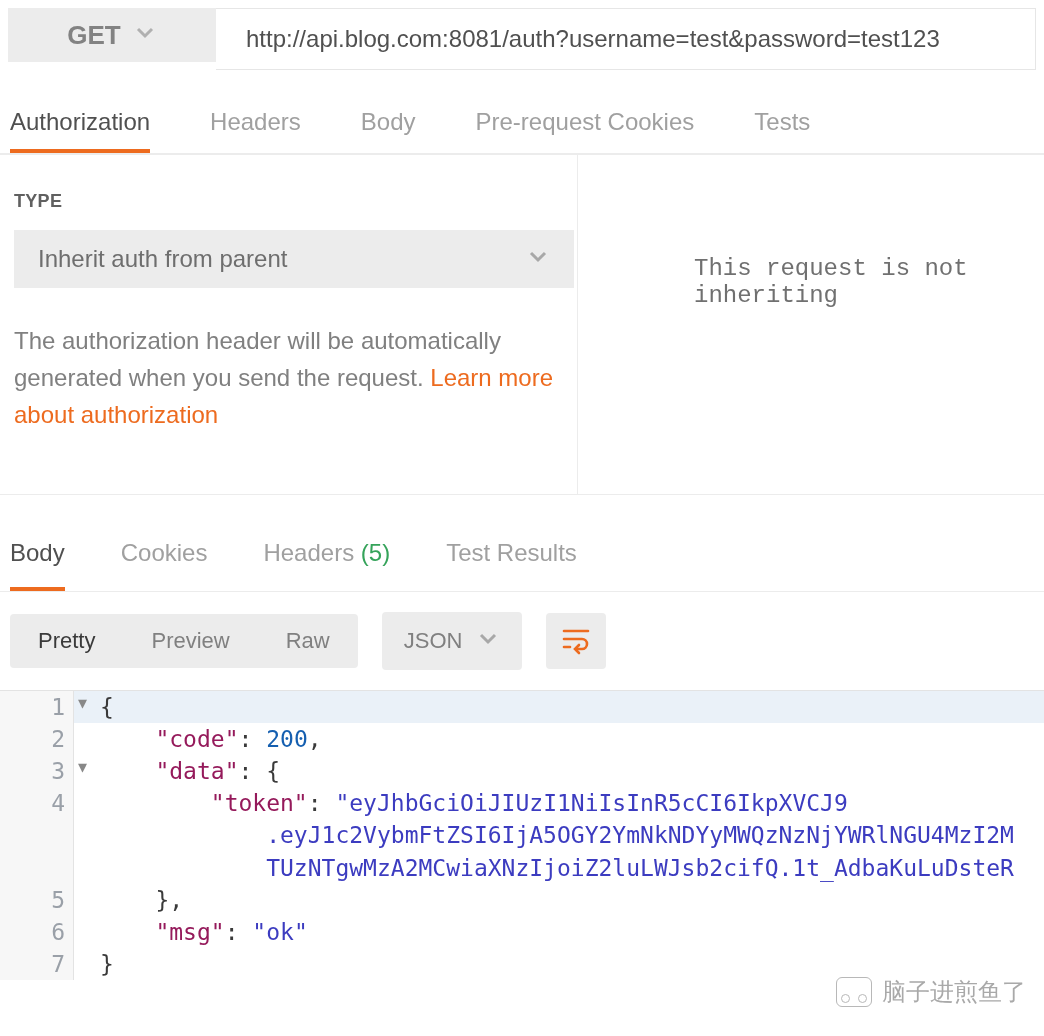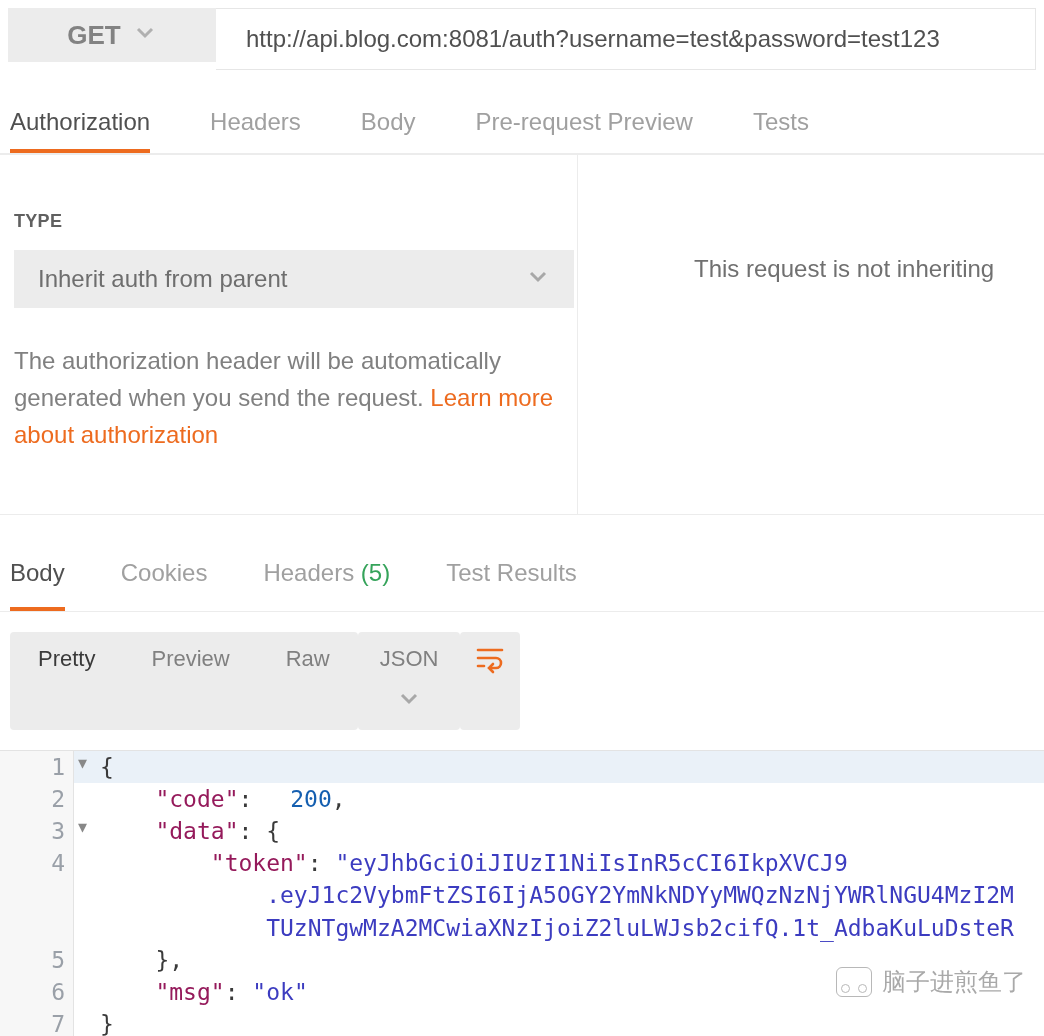--- a/index.html
+++ b/index.html
@@ -11,57 +11,57 @@
 .method-btn .chev { color: #b0b0b0; }
 .url-input { flex: 1; height: 62px; border: 1px solid #e6e6e6; border-left: none; padding: 16px 30px; font-size: 24px; color: #505050; background: #fff; }
 
 
 .tabs { display: flex; gap: 60px; padding: 30px 10px 0 10px; border-bottom: 1px solid #ececec; font-size: 24px; }
 .tab { color: #a0a0a0; padding-bottom: 13px; cursor: pointer; }
 .tab.active { color: #505050; border-bottom: 4px solid #ed6b1f; }
 
 
 .panel-wrap { display: flex; border-top: 1px solid #ececec; }
-.auth-left { width: 578px; padding: 56px 14px 60px 14px; border-right: 1px solid #ececec; }
+.auth-left { width: 578px; padding: 36px 14px 60px 14px; border-right: 1px solid #ececec; }
 .type-label { font-size: 18px; font-weight: 600; color: #606060; letter-spacing: 0.3px; margin-bottom: 18px; }
 .type-select { width: 560px; height: 58px; background: #ececec; border: none; display: flex; align-items: center; justify-content: space-between; padding: 0 24px; font-size: 24px; color: #6e6e6e; cursor: pointer; margin-bottom: 34px; gap: 22px;}
 .auth-msg { font-size: 24px; color: #808080; line-height: 1.55; }
 .auth-msg a { color: #ed6b1f; text-decoration: none; }
-.auth-right { flex: 1; padding: 100px 0 0 116px; font-size: 24px; color: #707070; }
+.auth-right { flex: 1; padding: 100px 0 0 116px; font-size: 24px; color: #707070; font-family: Liberation Mono, monospace; }
 
 
 .resp-tabs { display: flex; gap: 56px; padding: 44px 0 0 10px; font-size: 24px; border-top: 1px solid #ececec; }
 .rtab { color: #a0a0a0; padding-bottom: 20px; cursor: pointer; }
 .rtab.active { color: #505050; border-bottom: 4px solid #ed6b1f; }
 .rtab .count { color: #35a35a; }
 .resp-tabs-line { border-bottom: 1px solid #ececec; }
 
 
-.view-ctrls { display: flex; padding: 20px 10px; }
+.view-ctrls { display: flex; align-items: center; padding: 20px 10px; gap: 24px; }
 .pill-group { display: flex; background: #ececec; border-radius: 4px; overflow: hidden; }
 .pill { padding: 14px 28px; font-size: 22px; color: #808080; cursor: pointer; }
 .pill.active { color: #3a3a3a; }
-.json-sel { background: #ececec; padding: 14px 22px; font-size: 22px; color: #808080; display: flex; align-items: center; gap: 14px; border-radius: 4px; cursor: pointer; flex-direction: column; }
+.json-sel { background: #ececec; padding: 14px 22px; font-size: 22px; color: #808080; display: flex; align-items: center; gap: 14px; border-radius: 4px; cursor: pointer; }
 .wrap-btn { background: #ececec; padding: 10px 14px; border-radius: 4px; cursor: pointer; }
 .wrap-btn svg { width: 32px; height: 32px; }
 
 
 .code-viewer { font-family: "SF Mono", Menlo, Monaco, Consolas, monospace; font-size: 23px; line-height: 1.4; border-top: 1px solid #e3e3e3; }
 .code-row { display: flex; }
 .code-row.hl { background: #eaf1f8; }
 .gutter { width: 74px; text-align: right; padding-right: 8px; color: #9aa0a8; background: #f7f7f7; border-right: 1px solid #e3e3e3; user-select: none; position: relative; }
 .fold-arrow { position: absolute; left: 78px; top: 2px; font-size: 15px; color: #888; }
 .code-txt { padding-left: 26px; white-space: pre; color: #3a3a3a; flex: 1; overflow: hidden; }
 .key { color: #951a5b; }
-.num { color: #155fb0; margin-left: 24px; }
+.num { color: #155fb0; }
 .str { color: #3c3cc0; }
 .punc { color: #3a3a3a; }
 
 
-.watermark { position: absolute; bottom: 38px; right: 18px; display: flex; align-items: center; gap: 10px; color: #a9a9a9; font-size: 24px; }
+.watermark { position: absolute; bottom: 28px; right: 18px; display: flex; align-items: center; gap: 10px; color: #a9a9a9; font-size: 24px; }
 .watermark .wico { width: 36px; height: 30px; border: 1.5px solid #b8b8b8; border-radius: 6px; position: relative; }
 .watermark .wico::before, .watermark .wico::after { content: ""; position: absolute; border: 1.5px solid #b8b8b8; border-radius: 50%; }
 .watermark .wico::before { width: 7px; height: 7px; left: 4px; top: 16px; }
 .watermark .wico::after { width: 7px; height: 7px; right: 4px; top: 16px; }
 
 .chev-svg { width: 24px; height: 24px; }
 </style>
 </head>
 <body>
 
@@ -74,21 +74,21 @@
         </svg>
     </span>
   </button>
   <input class="url-input" value="http://api.blog.com:8081/auth?username=test&amp;password=test123" style="">
 </div>
 
 <div class="tabs" id="req-tabs">
     <div class="tab active">Authorization</div>
     <div class="tab">Headers</div>
     <div class="tab">Body</div>
-    <div class="tab">Pre-request Preview</div>
+    <div class="tab">Pre-request Cookies</div>
     <div class="tab">Tests</div>
   </div>
 
 <div class="panel-wrap">
   <div class="auth-left">
     <div class="type-label">TYPE</div>
     <div class="type-select">
       <span>Inherit auth from parent</span>
       <span>
         <svg class="chev-svg" viewBox="0 0 24 24" fill="none" stroke="#a8a8a8" stroke-width="3">

